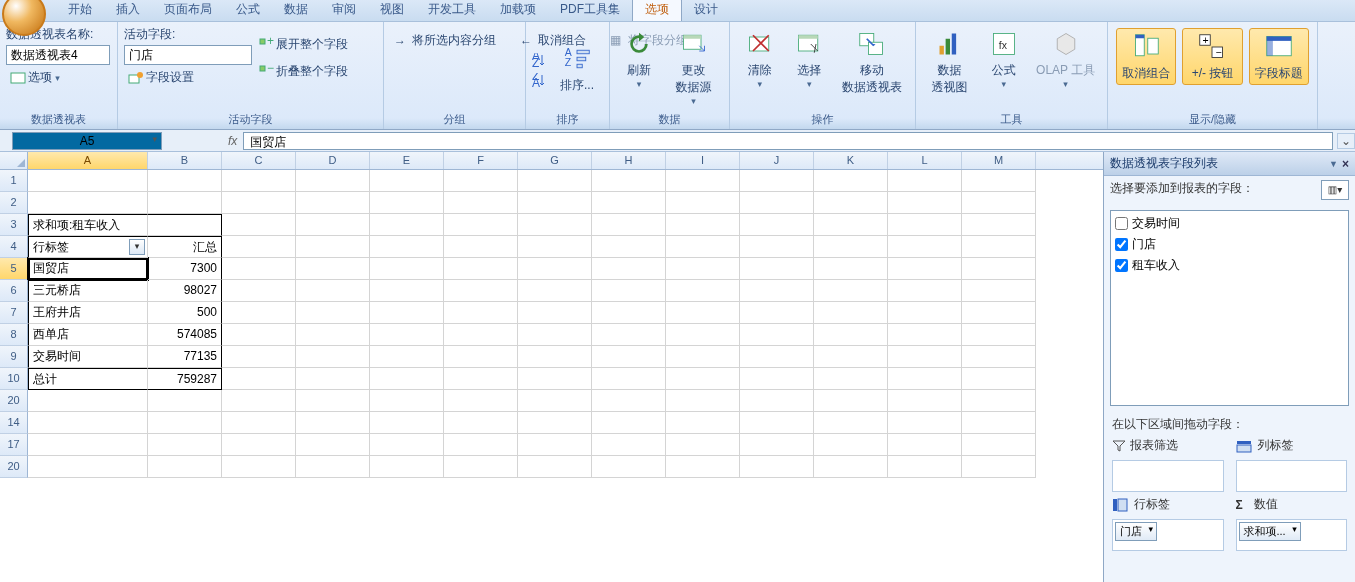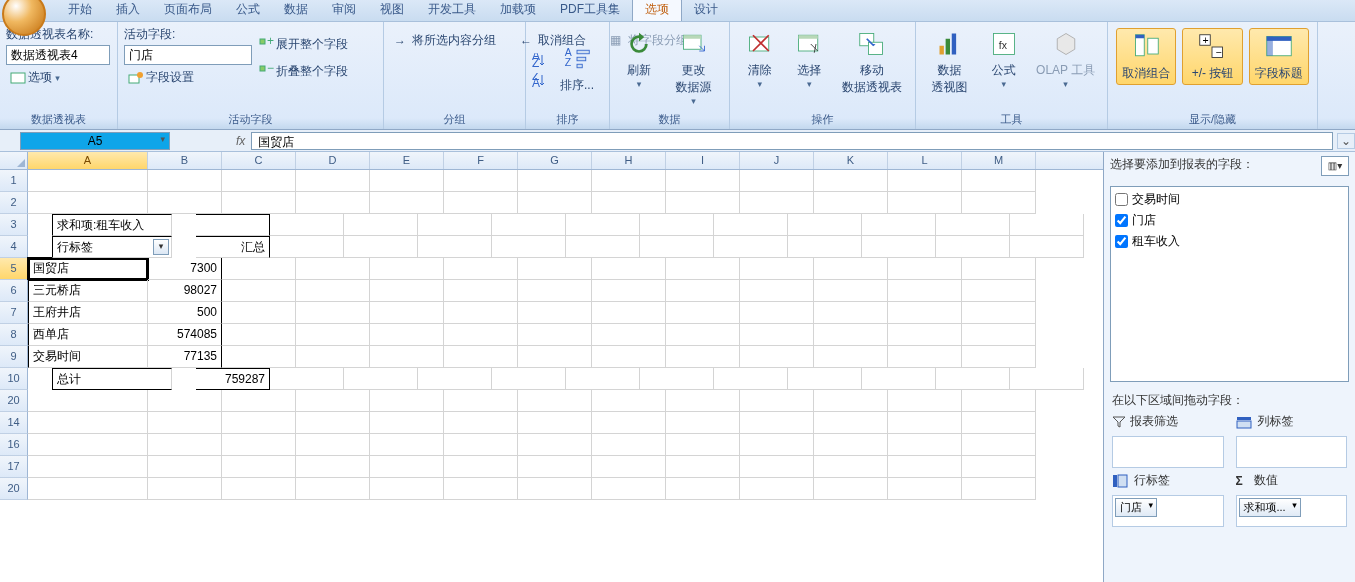--- a/index.html
+++ b/index.html
@@ -14,39 +14,39 @@
 .group-label { text-align:center; color:#3a5a8a; font-size:11px; padding:2px 0; }
 .small-lbl { color:#2a4670; }
 .input-box { height:20px; border:1px solid #7f9db9; background:#fff; padding:1px 4px; }
 .opt-btn { color:#2a4670; padding:2px 4px; cursor:pointer; white-space:nowrap; }
 .big-btn { display:flex; flex-direction:column; align-items:center; justify-content:flex-start; width:64px; text-align:center; color:#2a4670; padding:2px 2px; cursor:pointer; }
 .big-btn .icn { width:32px; height:32px; margin-bottom:2px; display:flex; align-items:center; justify-content:center; }
 .icn svg{ width:28px; height:28px }
 .dd { font-size:9px; color:#4a6a92; }
 .highlight-grp .big-btn { background:linear-gradient(#ffe9ad,#ffd66b); border:1px solid #e0a030; border-radius:3px; margin:0 2px; }
 .namebox-row { display:flex; align-items:center; background:#e7eff9; border-bottom:1px solid #a9c0db; height:22px; }
-.namebox { width:150px; border:1px solid #7f9db9; background:#0ea5e9; padding:1px 10px; margin-left:20px; text-align:center; position:relative;}
+.namebox { width:150px; border:1px solid #7f9db9; background:#0369a1; padding:1px 10px; margin-left:12px; text-align:center; position:relative;}
 .namebox::after{content:"▾"; position:absolute; right:4px; color:#555; font-size:9px;}
 .fx { color:#666; font-style:italic; padding:0 6px;}
 .fbar { flex:1; border:1px solid #7f9db9; background:#fff; height:18px; padding:1px 6px; margin-right:4px;}
 .expand-fb { width:18px; text-align:center; color:#555; border:1px solid #b5cbe4; background:#e7eff9; cursor:pointer;}
 
 .lower { flex:1; display:flex; overflow:hidden; }
 .sheet-area { flex:1; display:flex; flex-direction:column; position:relative; background:#fff; }
 .col-headers { display:flex; height:18px; background:linear-gradient(#f0f5fb,#dde9f8); border-bottom:1px solid #9eb6d4; }
 .corner { width:28px; border-right:1px solid #9eb6d4; background:linear-gradient(#f0f5fb,#dde9f8); position:relative;}
 .corner::after{content:""; position:absolute; right:2px; bottom:2px; width:0;height:0;border-left:8px solid transparent; border-bottom:8px solid #9eb6d4;}
 .colh { text-align:center; border-right:1px solid #c0d0e4; color:#3f5d85; font-size:11px; line-height:17px;}
 .rows { display:flex; flex-direction:column; }
 .row { display:flex; height:22px;}
 .rowh { width:28px; text-align:center; background:linear-gradient(#f0f5fb,#dde9f8); border-right:1px solid #9eb6d4; border-bottom:1px solid #c0d0e4; color:#3f5d85; line-height:21px; font-size:11px;}
 .cell { border-right:1px solid #d4d4d4; border-bottom:1px solid #d4d4d4; padding:1px 4px; line-height:19px; overflow:hidden;}
 .br-s{border-right:1px solid #000 !important;}
 .bl-s{border-left:1px solid #000 !important;}
-.bt-s{border-top:1px solid #000 !important;margin-left:24px;}
+.bt-s{border-top:1px solid #000 !important;}
 .bb-s{border-bottom:1px solid #000 !important;}
 .sel-row .rowh{ background:linear-gradient(#ffe9ad,#ffd66b);}
 .sel-col{ background:linear-gradient(#ffe9ad,#ffd66b)!important; color:#7a4a00 !important;}
 .filter-a { position:relative; }
 .filter-a::after{ content:"▾"; position:absolute; right:2px; top:2px; width:14px; height:14px; border:1px solid #7f9db9; background:linear-gradient(#fff,#dce7f4); text-align:center; line-height:13px; font-size:9px; color:#333; }
 .num { text-align:right; }
 .active-cell{ outline:3px solid #000; outline-offset:-2px; background:#fff;}
 
 .field-pane { width:252px; display:flex; flex-direction:column; background:#eef4fc; border-left:1px solid #8fa8c6;}
 .fp-title{ background:linear-gradient(#dfe9f7,#bcd0e8); padding:3px 6px; color:#1a3a6a; display:flex; align-items:center; gap:4px; border-bottom:1px solid #9eb6d4;}
@@ -518,36 +518,20 @@
           <div class="cell" style="width: 74px;"></div>
           <div class="cell" style="width: 74px;"></div>
           <div class="cell" style="width: 74px;"></div>
           <div class="cell" style="width: 74px;"></div>
           <div class="cell" style="width: 74px;"></div>
           <div class="cell" style="width: 74px;"></div>
           <div class="cell" style="width: 74px;"></div>
           <div class="cell" style="width: 74px;"></div>
         </div>
         <div class="row">
-          <div class="rowh">16</div>
-          <div class="cell" style="width: 120px;"></div>
-          <div class="cell" style="width: 74px;"></div>
-          <div class="cell" style="width: 74px;"></div>
-          <div class="cell" style="width: 74px;"></div>
-          <div class="cell" style="width: 74px;"></div>
-          <div class="cell" style="width: 74px;"></div>
-          <div class="cell" style="width: 74px;"></div>
-          <div class="cell" style="width: 74px;"></div>
-          <div class="cell" style="width: 74px;"></div>
-          <div class="cell" style="width: 74px;"></div>
-          <div class="cell" style="width: 74px;"></div>
-          <div class="cell" style="width: 74px;"></div>
-          <div class="cell" style="width: 74px;"></div>
-        </div>
-        <div class="row">
           <div class="rowh">17</div>
           <div class="cell" style="width: 120px;"></div>
           <div class="cell" style="width: 74px;"></div>
           <div class="cell" style="width: 74px;"></div>
           <div class="cell" style="width: 74px;"></div>
           <div class="cell" style="width: 74px;"></div>
           <div class="cell" style="width: 74px;"></div>
           <div class="cell" style="width: 74px;"></div>
           <div class="cell" style="width: 74px;"></div>
           <div class="cell" style="width: 74px;"></div>
@@ -569,20 +553,26 @@
           <div class="cell" style="width: 74px;"></div>
           <div class="cell" style="width: 74px;"></div>
           <div class="cell" style="width: 74px;"></div>
           <div class="cell" style="width: 74px;"></div>
           <div class="cell" style="width: 74px;"></div>
         </div>
       </div>
   </div>
 
   <div class="field-pane">
+    <div class="fp-title">
+      <span>数据透视表字段列表</span>
+      <span class="sp"></span>
+      <span class="dd">▼</span>
+      <span class="x">×</span>
+    </div>
     <div class="fp-sec1">
       <span>选择要添加到报表的字段：</span>
       <span class="lay-btn">▥▾</span>
     </div>
     <div class="fp-list" id="fieldlist">
         <div class="fp-item">
           <input type="checkbox" style="">
           <span>交易时间</span>
         </div>
         <div class="fp-item">

